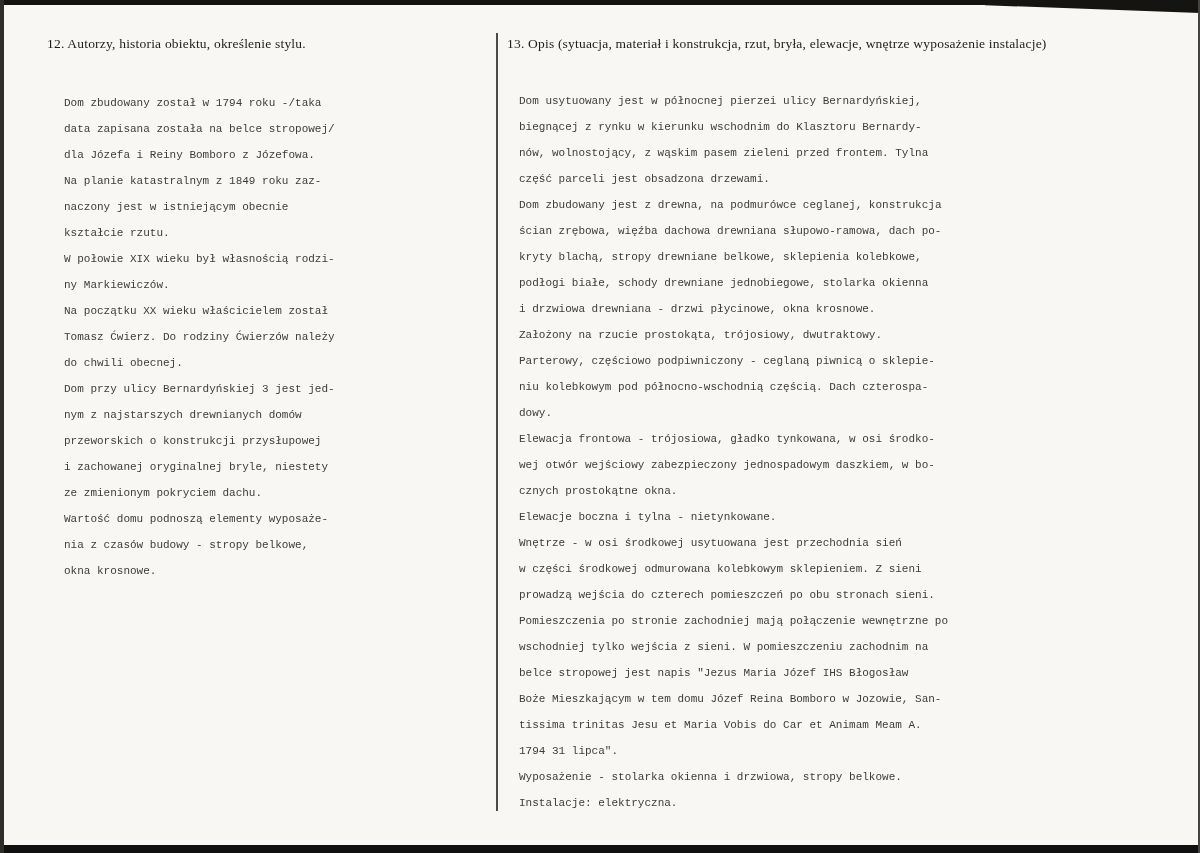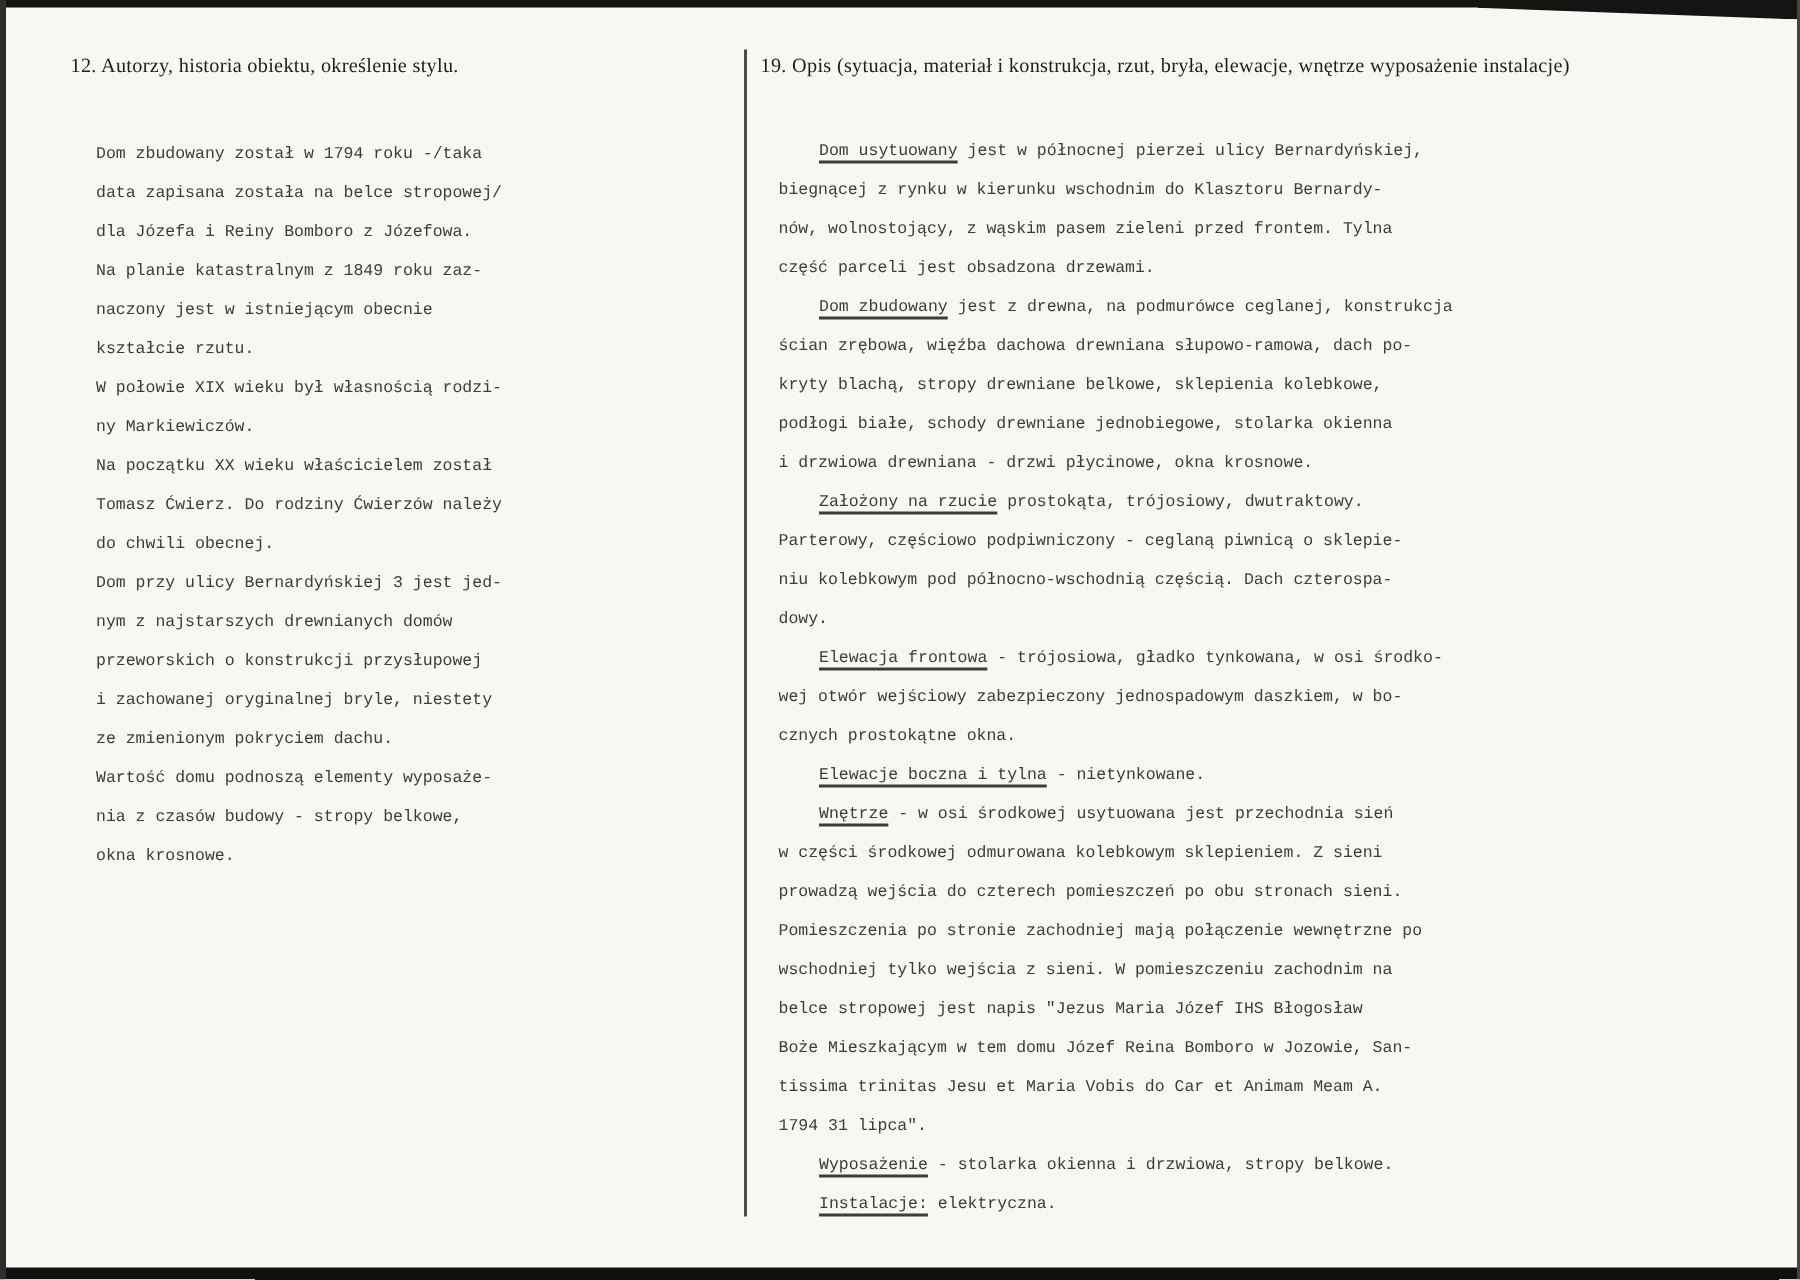--- a/index.html
+++ b/index.html
@@ -33,36 +33,36 @@
   .col-header.right { left:507px; }
   
   .body {
     position:absolute; color:#3d3c3a;
     font-size:11px; line-height:26px; white-space:pre;
     letter-spacing:0px;
   }
   .body.left  { left:64px;  top:90px; }
   .body.right { left:519px; top:88px; }
   .tline { height:26px; }
-  .u { text-decoration:underline; text-underline-offset:3.5px; text-decoration-thickness:1.5px;margin-left:27px; }
+  .u { text-underline-offset:3.5px; text-decoration-thickness:1.5px; }
 </style>
 </head>
 <body>
 
 <div class="page">
 
   <div class="edge-top"></div>
   <div class="corner-wedge"></div>
   <div class="edge-bottom"></div>
   <div class="edge-left"></div>
   <div class="edge-right"></div>
 
   <div class="divider"></div>
 
   <div class="col-header left">12. Autorzy, historia obiektu, określenie stylu.</div>
 
-  <div class="col-header right">19. Opis (sytuacja, materiał i konstrukcja, rzut, bryła, elewacje, wnętrze wyposażenie instalacje)</div>
+  <div class="col-header right">13. Opis (sytuacja, materiał i konstrukcja, rzut, bryła, elewacje, wnętrze wyposażenie instalacje)</div>
 
   <div class="body left"><div class="tline">Dom zbudowany został w 1794 roku -/taka</div><div class="tline">data zapisana została na belce stropowej/</div><div class="tline">dla Józefa i Reiny Bomboro z Józefowa.</div><div class="tline">Na planie katastralnym z 1849 roku zaz-</div><div class="tline">naczony jest w istniejącym obecnie</div><div class="tline">kształcie rzutu.</div><div class="tline">W połowie XIX wieku był własnością rodzi-</div><div class="tline">ny Markiewiczów.</div><div class="tline">Na początku XX wieku właścicielem został</div><div class="tline">Tomasz Ćwierz. Do rodziny Ćwierzów należy</div><div class="tline">do chwili obecnej.</div><div class="tline">Dom przy ulicy Bernardyńskiej 3 jest jed-</div><div class="tline">nym z najstarszych drewnianych domów</div><div class="tline">przeworskich o konstrukcji przysłupowej</div><div class="tline">i zachowanej oryginalnej bryle, niestety</div><div class="tline">ze zmienionym pokryciem dachu.</div><div class="tline">Wartość domu podnoszą elementy wyposaże-</div><div class="tline">nia z czasów budowy - stropy belkowe,</div><div class="tline">okna krosnowe.</div></div>
 
   <div class="body right"><div class="tline"><span class="u">Dom usytuowany</span> jest w północnej pierzei ulicy Bernardyńskiej,</div><div class="tline">biegnącej z rynku w kierunku wschodnim do Klasztoru Bernardy-</div><div class="tline">nów, wolnostojący, z wąskim pasem zieleni przed frontem. Tylna</div><div class="tline">część parceli jest obsadzona drzewami.</div><div class="tline"><span class="u">Dom zbudowany</span> jest z drewna, na podmurówce ceglanej, konstrukcja</div><div class="tline">ścian zrębowa, więźba dachowa drewniana słupowo-ramowa, dach po-</div><div class="tline">kryty blachą, stropy drewniane belkowe, sklepienia kolebkowe,</div><div class="tline">podłogi białe, schody drewniane jednobiegowe, stolarka okienna</div><div class="tline">i drzwiowa drewniana - drzwi płycinowe, okna krosnowe.</div><div class="tline"><span class="u">Założony na rzucie</span> prostokąta, trójosiowy, dwutraktowy.</div><div class="tline">Parterowy, częściowo podpiwniczony - ceglaną piwnicą o sklepie-</div><div class="tline">niu kolebkowym pod północno-wschodnią częścią. Dach czterospa-</div><div class="tline">dowy.</div><div class="tline"><span class="u">Elewacja frontowa</span> - trójosiowa, gładko tynkowana, w osi środko-</div><div class="tline">wej otwór wejściowy zabezpieczony jednospadowym daszkiem, w bo-</div><div class="tline">cznych prostokątne okna.</div><div class="tline"><span class="u">Elewacje boczna i tylna</span> - nietynkowane.</div><div class="tline"><span class="u">Wnętrze</span> - w osi środkowej usytuowana jest przechodnia sień</div><div class="tline">w części środkowej odmurowana kolebkowym sklepieniem. Z sieni</div><div class="tline">prowadzą wejścia do czterech pomieszczeń po obu stronach sieni.</div><div class="tline">Pomieszczenia po stronie zachodniej mają połączenie wewnętrzne po</div><div class="tline">wschodniej tylko wejścia z sieni. W pomieszczeniu zachodnim na</div><div class="tline">belce stropowej jest napis "Jezus Maria Józef IHS Błogosław</div><div class="tline">Boże Mieszkającym w tem domu Józef Reina Bomboro w Jozowie, San-</div><div class="tline">tissima trinitas Jesu et Maria Vobis do Car et Animam Meam A.</div><div class="tline">1794 31 lipca".</div><div class="tline"><span class="u">Wyposażenie</span> - stolarka okienna i drzwiowa, stropy belkowe.</div><div class="tline"><span class="u">Instalacje:</span> elektryczna.</div></div>
 
 </div>
 
 </body></html>

